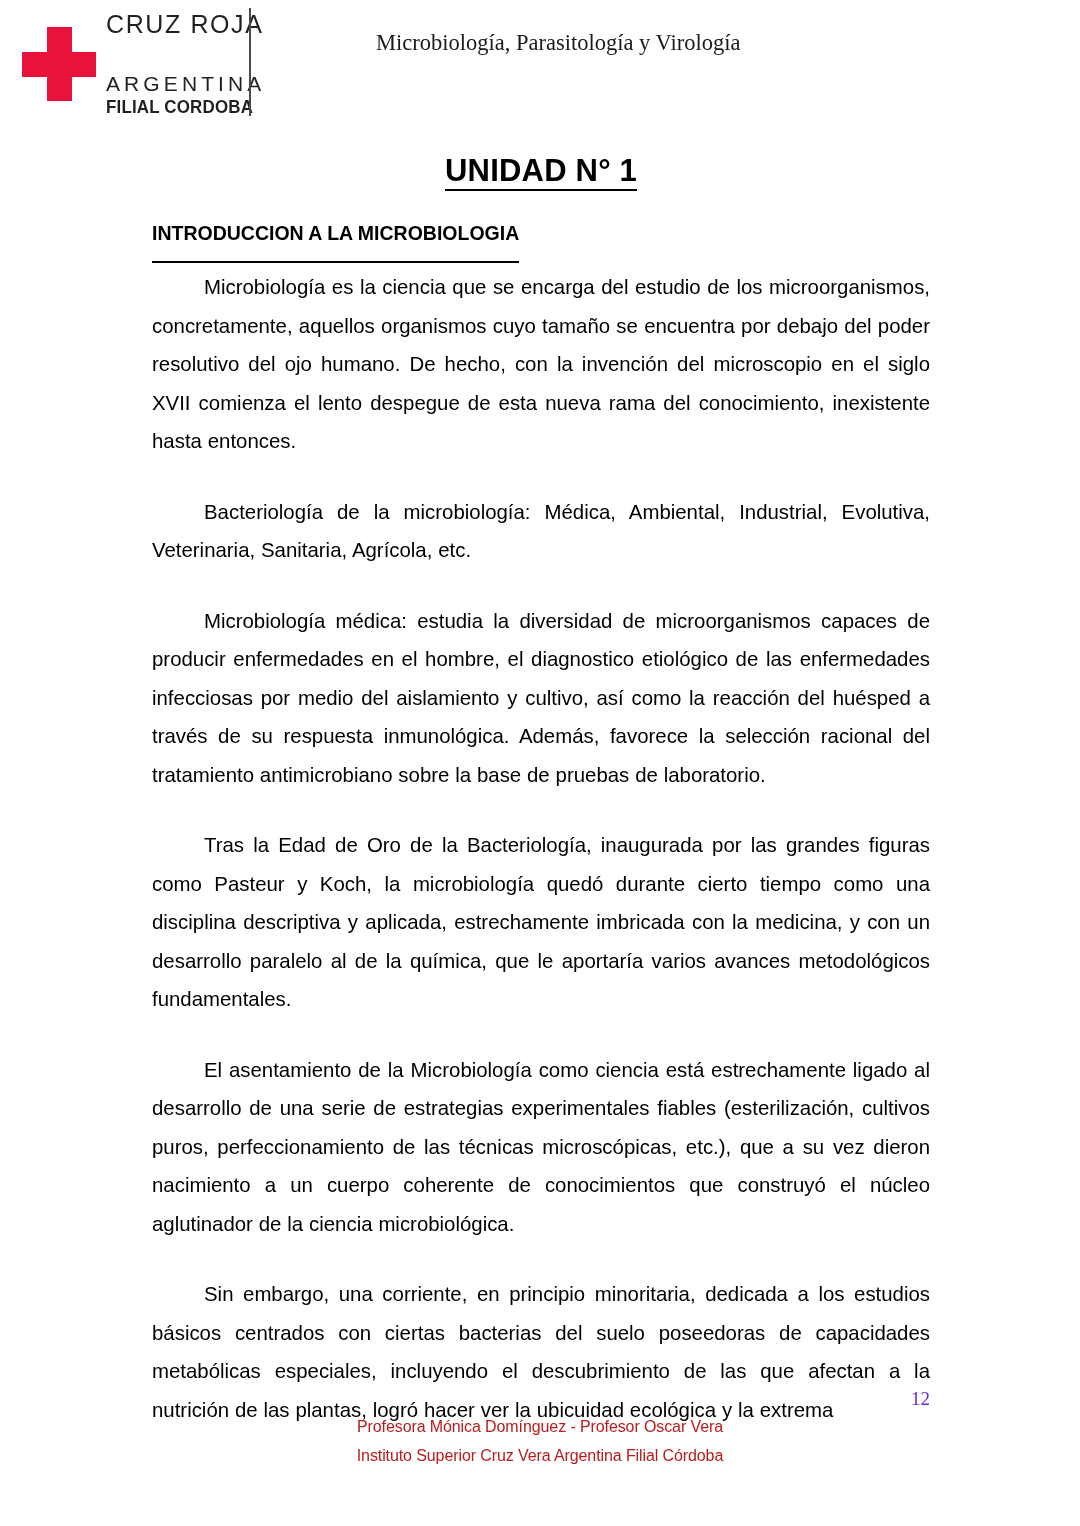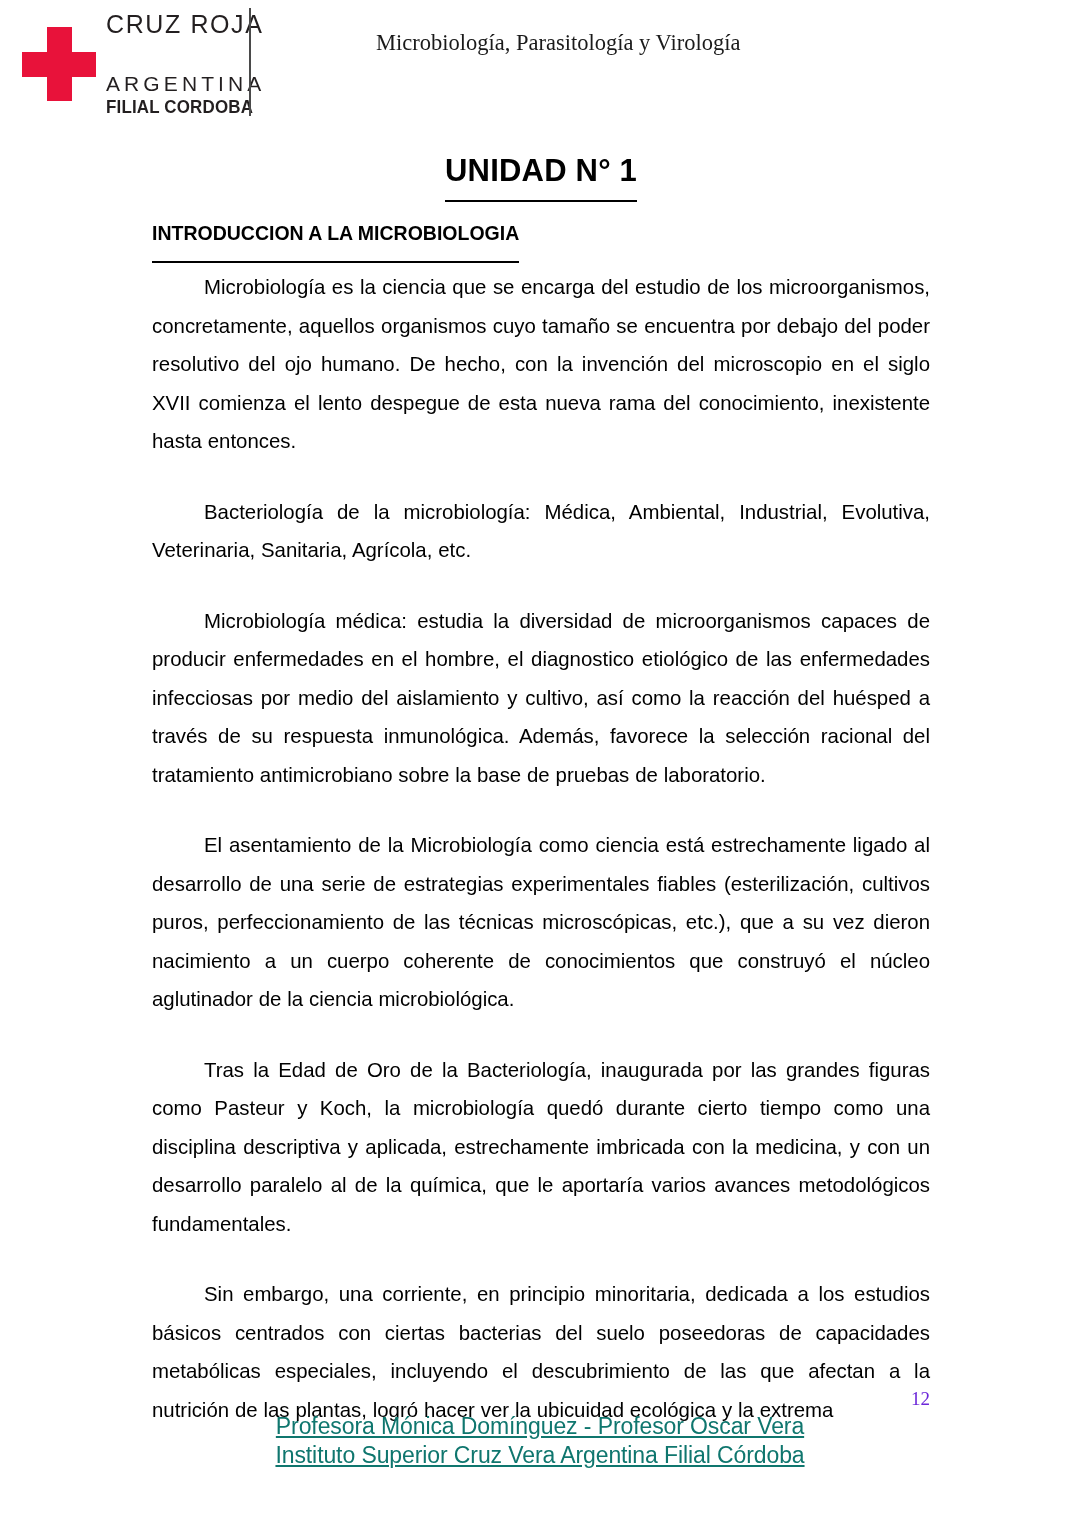--- a/index.html
+++ b/index.html
@@ -128,21 +128,21 @@
     text-align: center;
     font-size: 31px;
     font-weight: bold;
     letter-spacing: 0.2px;
     margin: 12px 0 0 0;
     padding: 0;
     line-height: 1.25;
   }
   .unit-title span {
     border-bottom: 2.5px solid #000;
-    padding-bottom: 12px;
+    padding-bottom: 1px;
   }
 
   .section-title {
     font-size: 19.5px;
     font-weight: bold;
     margin: 30px 0 0 0;
     padding: 0;
     line-height: 1.3;
   }
   .section-title span {
@@ -177,25 +177,24 @@
     color: #6d28d9;
     margin-top: 20px;
   }
 
   .footer-block {
     position: absolute;
     left: 0;
     top: 1412px;
     width: 1080px;
     text-align: center;
-    font-size: 23px;
+    font-size: 16px;
     line-height: 29px;
-    color: #0f766e;
+    color: #b91c1c;
     letter-spacing: -0.1px;
-    text-decoration: underline;
   }
   .footer-line {
     display: block;
     white-space: nowrap;
   }
 </style>
 </head>
 <body>
 
 <div class="page">
@@ -221,22 +220,22 @@
 
   <div class="content">
 
     <h1 class="unit-title"><span>UNIDAD N° 1</span></h1>
 
     <h2 class="section-title"><span>INTRODUCCION A LA MICROBIOLOGIA</span></h2>
 
     <p class="para first">Microbiología es la ciencia que se encarga del estudio de los microorganismos, concretamente, aquellos organismos cuyo tamaño se encuentra por debajo del poder resolutivo del ojo humano. De hecho, con la invención del microscopio en el siglo XVII comienza el lento despegue de esta nueva rama del conocimiento, inexistente hasta entonces.</p>
     <p class="para">Bacteriología de la microbiología: Médica, Ambiental, Industrial, Evolutiva, Veterinaria, Sanitaria, Agrícola, etc.</p>
     <p class="para">Microbiología médica: estudia la diversidad de microorganismos capaces de producir enfermedades en el hombre, el diagnostico etiológico de las enfermedades infecciosas por medio del aislamiento y cultivo, así como la reacción del huésped a través de su respuesta inmunológica. Además, favorece la selección racional del tratamiento antimicrobiano sobre la base de pruebas de laboratorio.</p>
+    <p class="para">Tras la Edad de Oro de la Bacteriología, inaugurada por las grandes figuras como Pasteur y Koch, la microbiología quedó durante cierto tiempo como una disciplina descriptiva y aplicada, estrechamente imbricada con la medicina, y con un desarrollo paralelo al de la química, que le aportaría varios avances metodológicos fundamentales.</p>
     <p class="para">El asentamiento de la Microbiología como ciencia está estrechamente ligado al desarrollo de una serie de estrategias experimentales fiables (esterilización, cultivos puros, perfeccionamiento de las técnicas microscópicas, etc.), que a su vez dieron nacimiento a un cuerpo coherente de conocimientos que construyó el núcleo aglutinador de la ciencia microbiológica.</p>
-    <p class="para">Tras la Edad de Oro de la Bacteriología, inaugurada por las grandes figuras como Pasteur y Koch, la microbiología quedó durante cierto tiempo como una disciplina descriptiva y aplicada, estrechamente imbricada con la medicina, y con un desarrollo paralelo al de la química, que le aportaría varios avances metodológicos fundamentales.</p>
     <p class="para">Sin embargo, una corriente, en principio minoritaria, dedicada a los estudios básicos centrados con ciertas bacterias del suelo poseedoras de capacidades metabólicas especiales, incluyendo el descubrimiento de las que afectan a la nutrición de las plantas, logró hacer ver la ubicuidad ecológica y la extrema</p>
   </div>
 
   <div class="page-number">12</div>
 
   <div class="footer-block">
     <span class="footer-line">Profesora Mónica Domínguez - Profesor Oscar Vera</span>
     <span class="footer-line">Instituto Superior Cruz Vera Argentina Filial Córdoba</span>
   </div>
 

